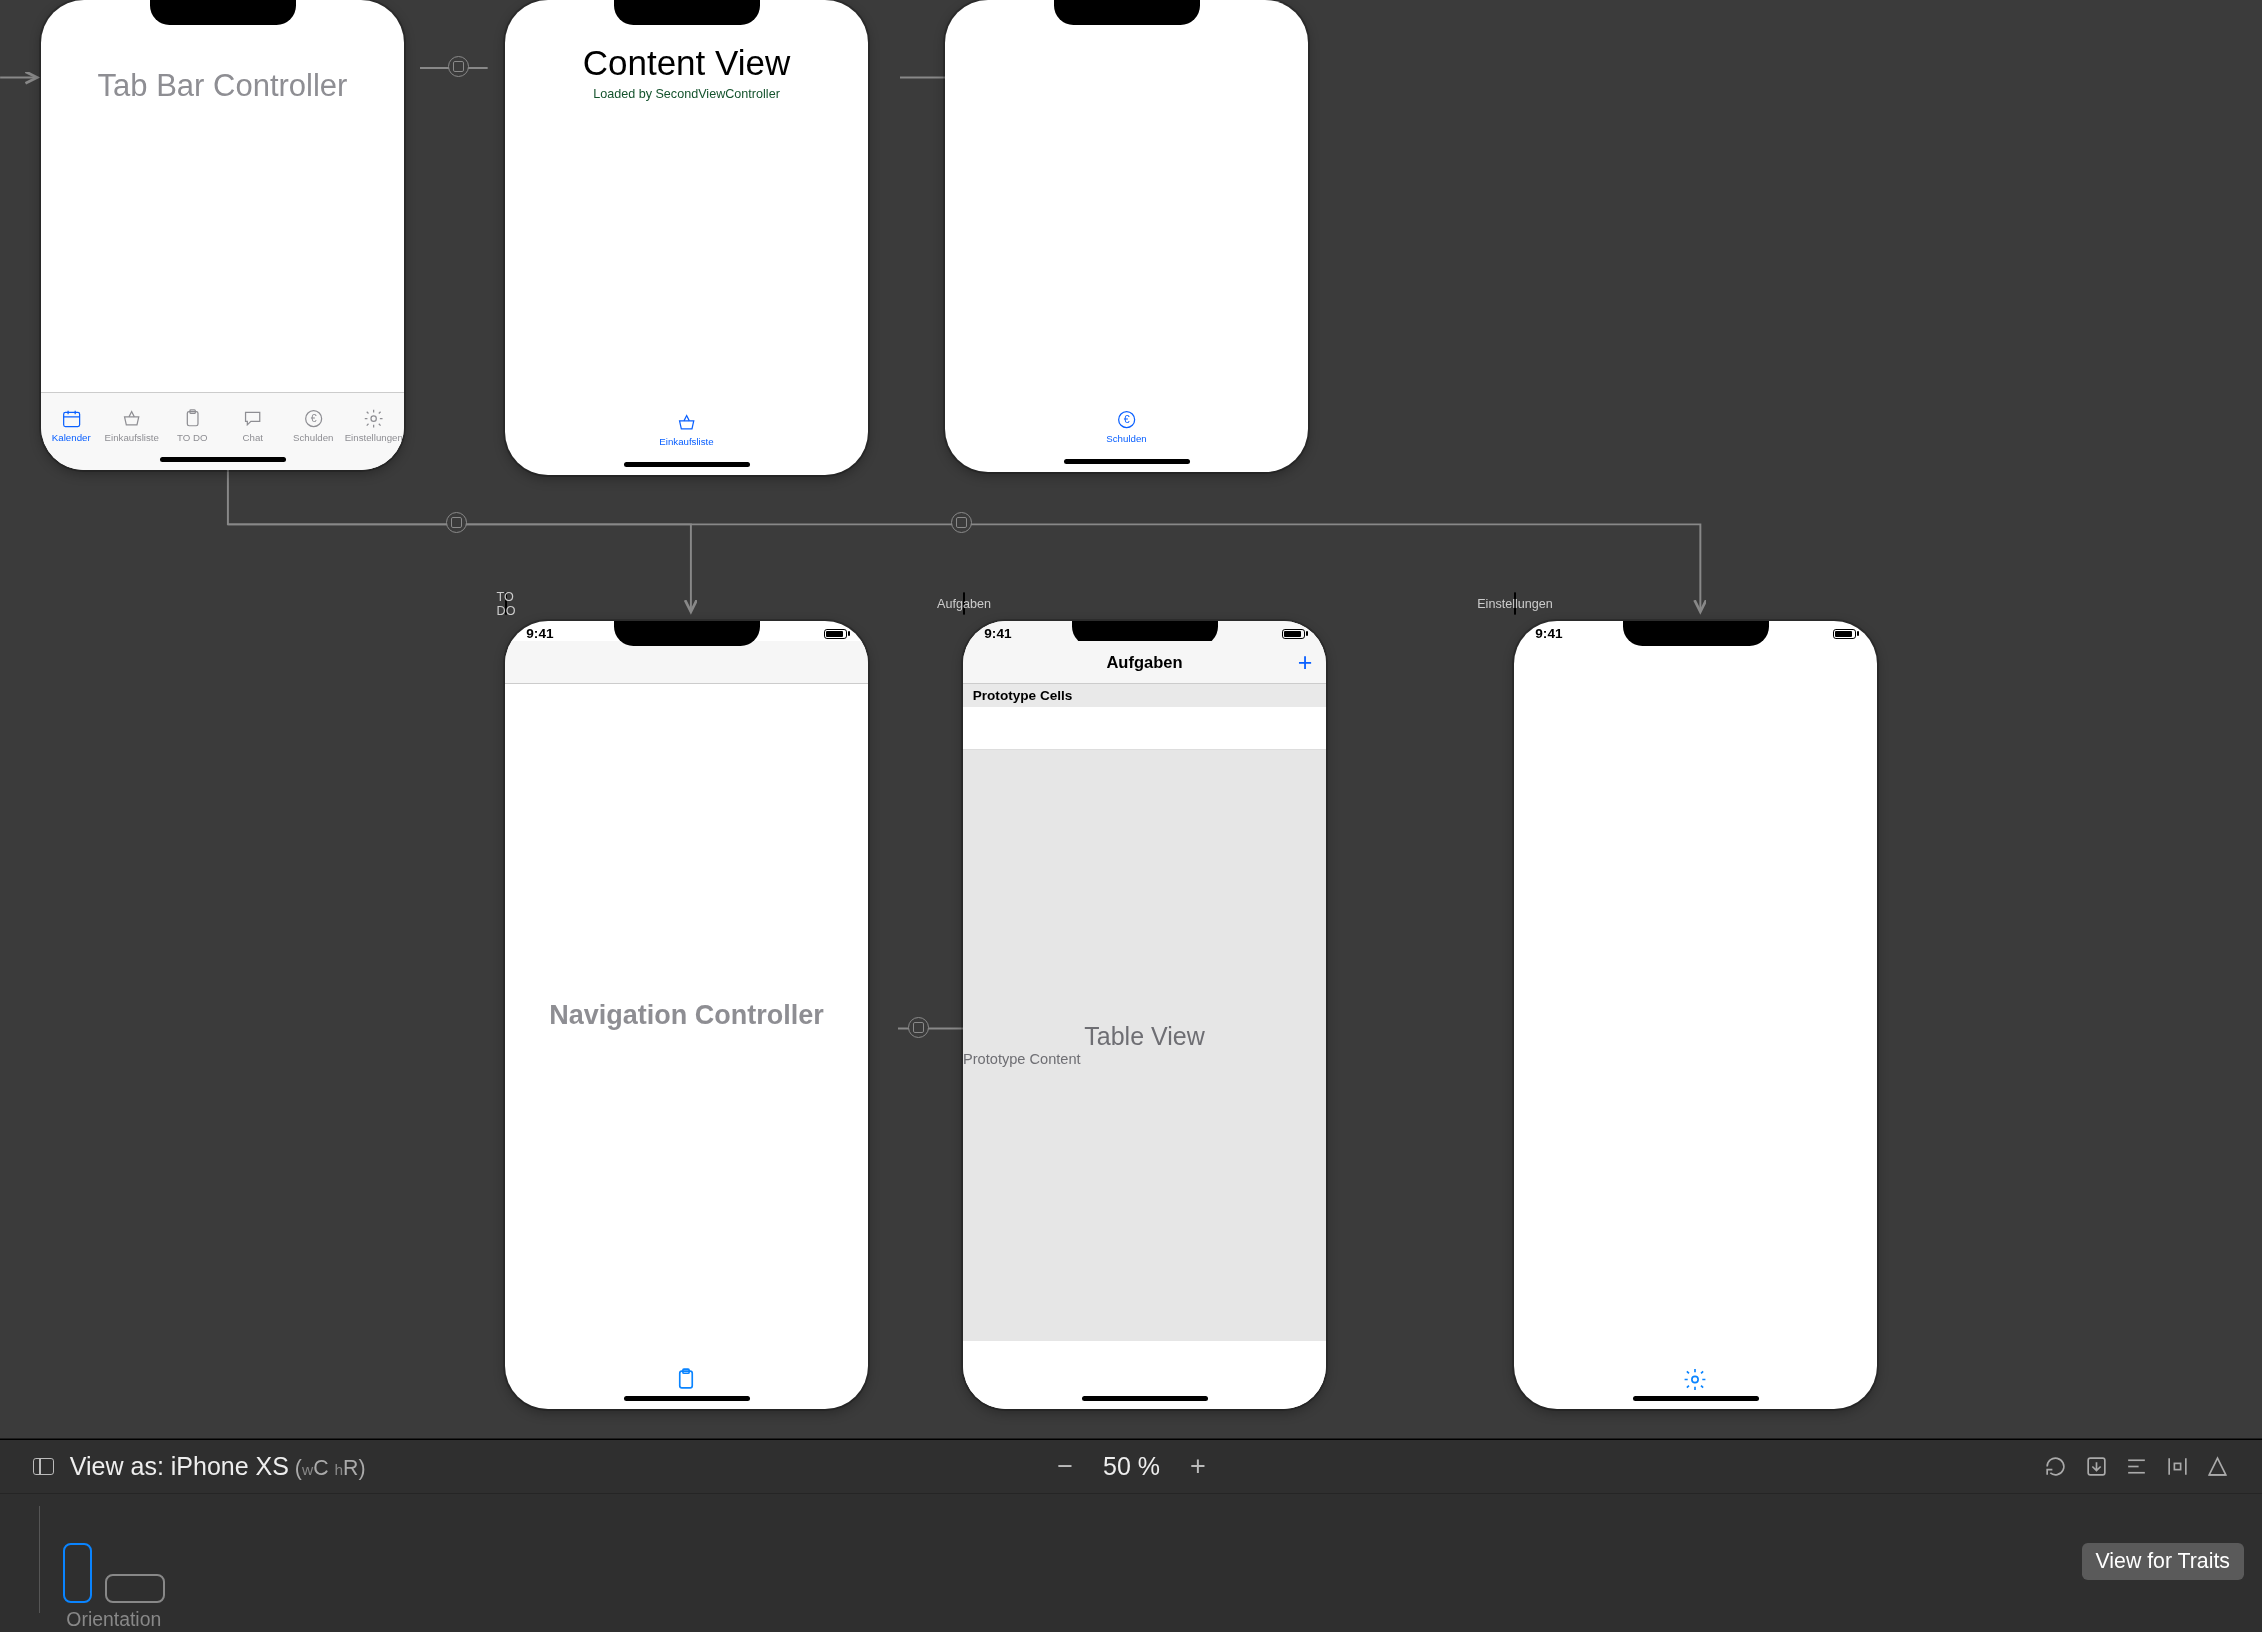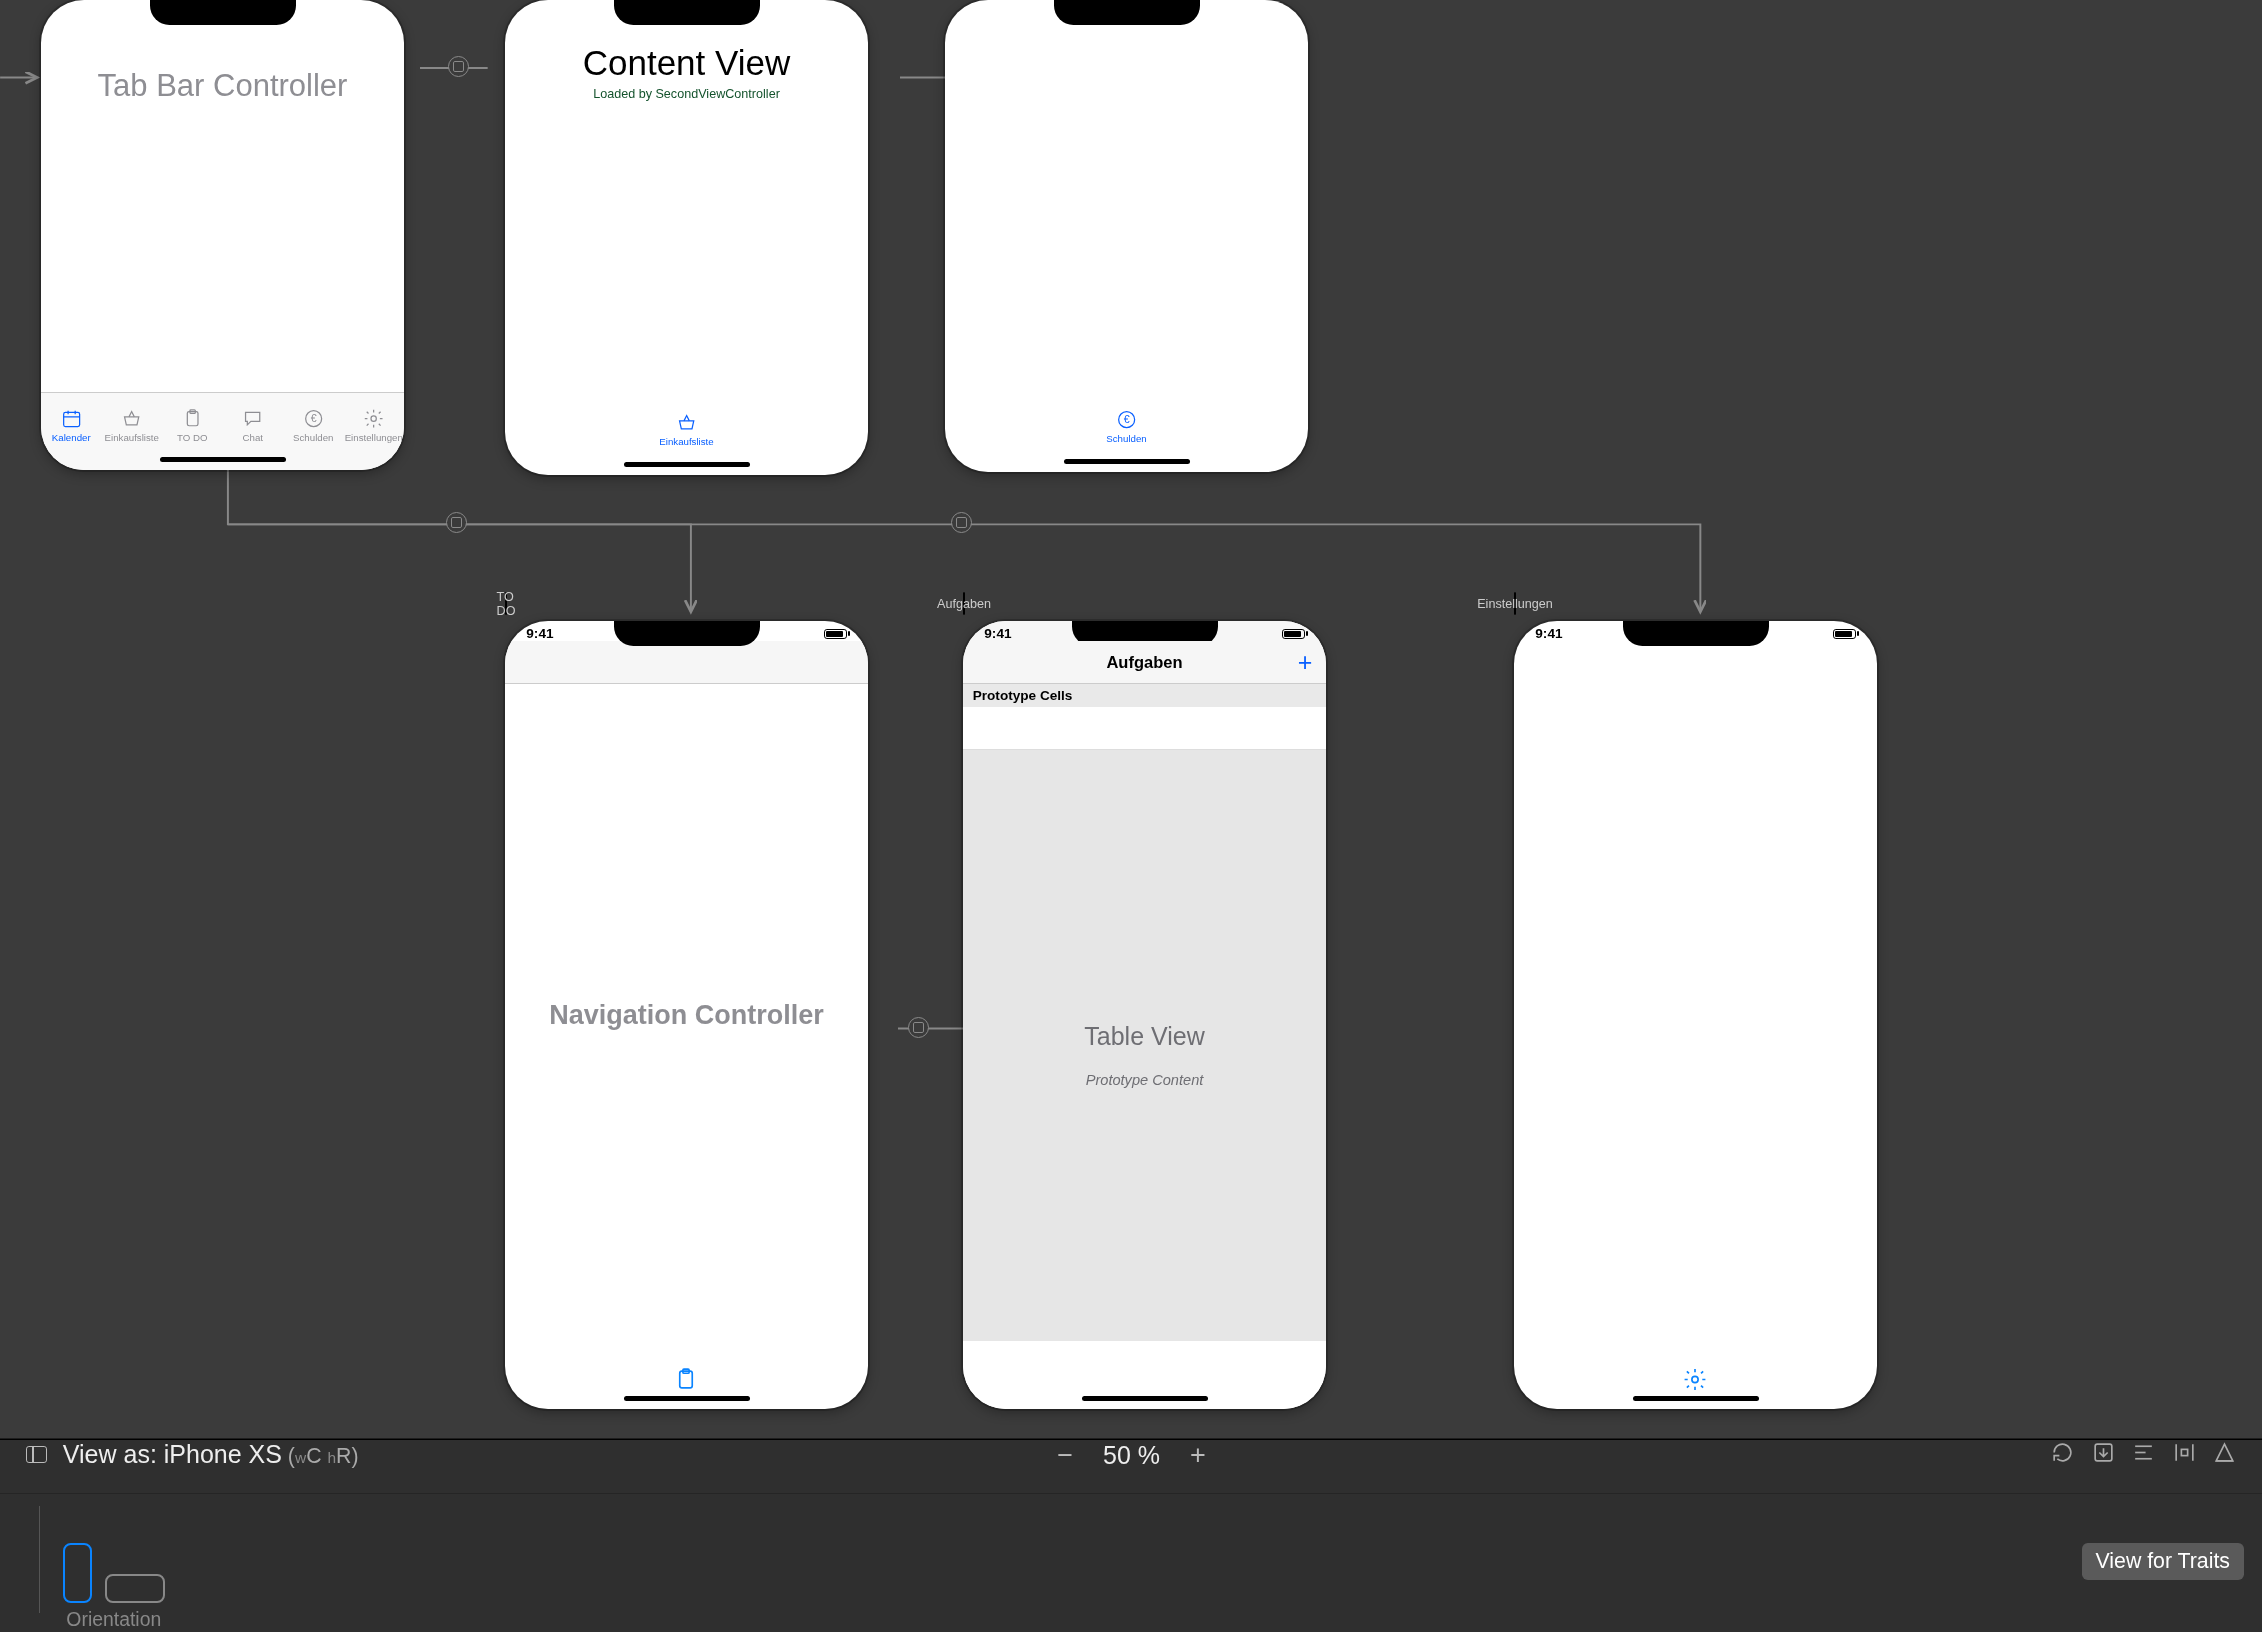--- a/index.html
+++ b/index.html
@@ -21,22 +21,22 @@
   
   .footer {
     position: absolute;
     left: 0; right: 0; bottom: 0;
     background: #2f2f2f;
     border-top: 1px solid #000;
   }
   .footer-top {
     height: 54px;
     display: flex;
-    align-items: flex-start;
-    padding: 0 26px;
+    align-items: center;
+    padding: 0 33px;
     border-bottom: 1px solid #252525;
   }
   .footer-top .left { display:flex; align-items:center; gap:15.5px; flex:1; }
   .footer-top .center { display:flex; align-items:center; gap:19.4px; }
   .footer-top .right { display:flex; align-items:center; gap:15.5px; flex:1; justify-content:flex-end; }
   .sidebar-toggle {
     width:21.3px; height:17.5px; border:1.9px solid #bbb; border-radius:2.9px; position:relative;
   }
   .sidebar-toggle::before { content:""; position:absolute; left:4.9px; top:0; bottom:0; width:1.9px; background:#bbb;}
   .view-as { font-size: 25px; color:#eee; font-weight:500; }
@@ -86,21 +86,21 @@
   .statusbar .batt::after{content:"";position:absolute;right:-3.9px;top:1.9px;width:1.9px;height:4.9px;background:#000;border-radius:1px;}
   .statusbar .batt::before{content:"";position:absolute;left:1px;top:1px;bottom:1px;width:17.5px;background:#000;border-radius:1px;}
   .scene-title-bar {
     position:absolute; top:-29px; left:0; right:0; height:23px;
     background:#1a1a1a; border:1px solid #000;
     color:#ccc; font-size:12.6px; display:flex; align-items:center; justify-content:center;
     border-radius:2.9px;
   }
   .scene-wrap { position:absolute; }
   .placeholder-title { font-size:31px; color:#8e8e93; font-weight:500; text-align:center;}
-  .placeholder-sub { font-size:14.6px; color:#8e8e93; text-align:center; margin-top:21px;font-style:italic;}
+  .placeholder-sub { font-size:14.6px; color:#8e8e93; text-align:left; margin-top:0;}
   .tabbar {
     position:absolute; bottom:0; left:0; right:0; height:78px;
     border-top:1px solid #ccc; background:#f8f8f8;
     display:flex; padding-bottom:13.6px;
   }
   .tabbar-item { flex:1; display:flex; flex-direction:column; align-items:center; justify-content:center; gap:1.9px;}
   .tabbar-item .ic { width:23px; height:23px; display:flex; align-items:center; justify-content:center;}
   .tabbar-item .ic svg { width:21.3px; height:21.3px; stroke:#8e8e93; fill:none; stroke-width:1.4;}
   .tabbar-item.sel .ic svg { stroke:#0a60ff; }
   .tabbar-item .lbl { font-size:9.7px; color:#8e8e93;}

